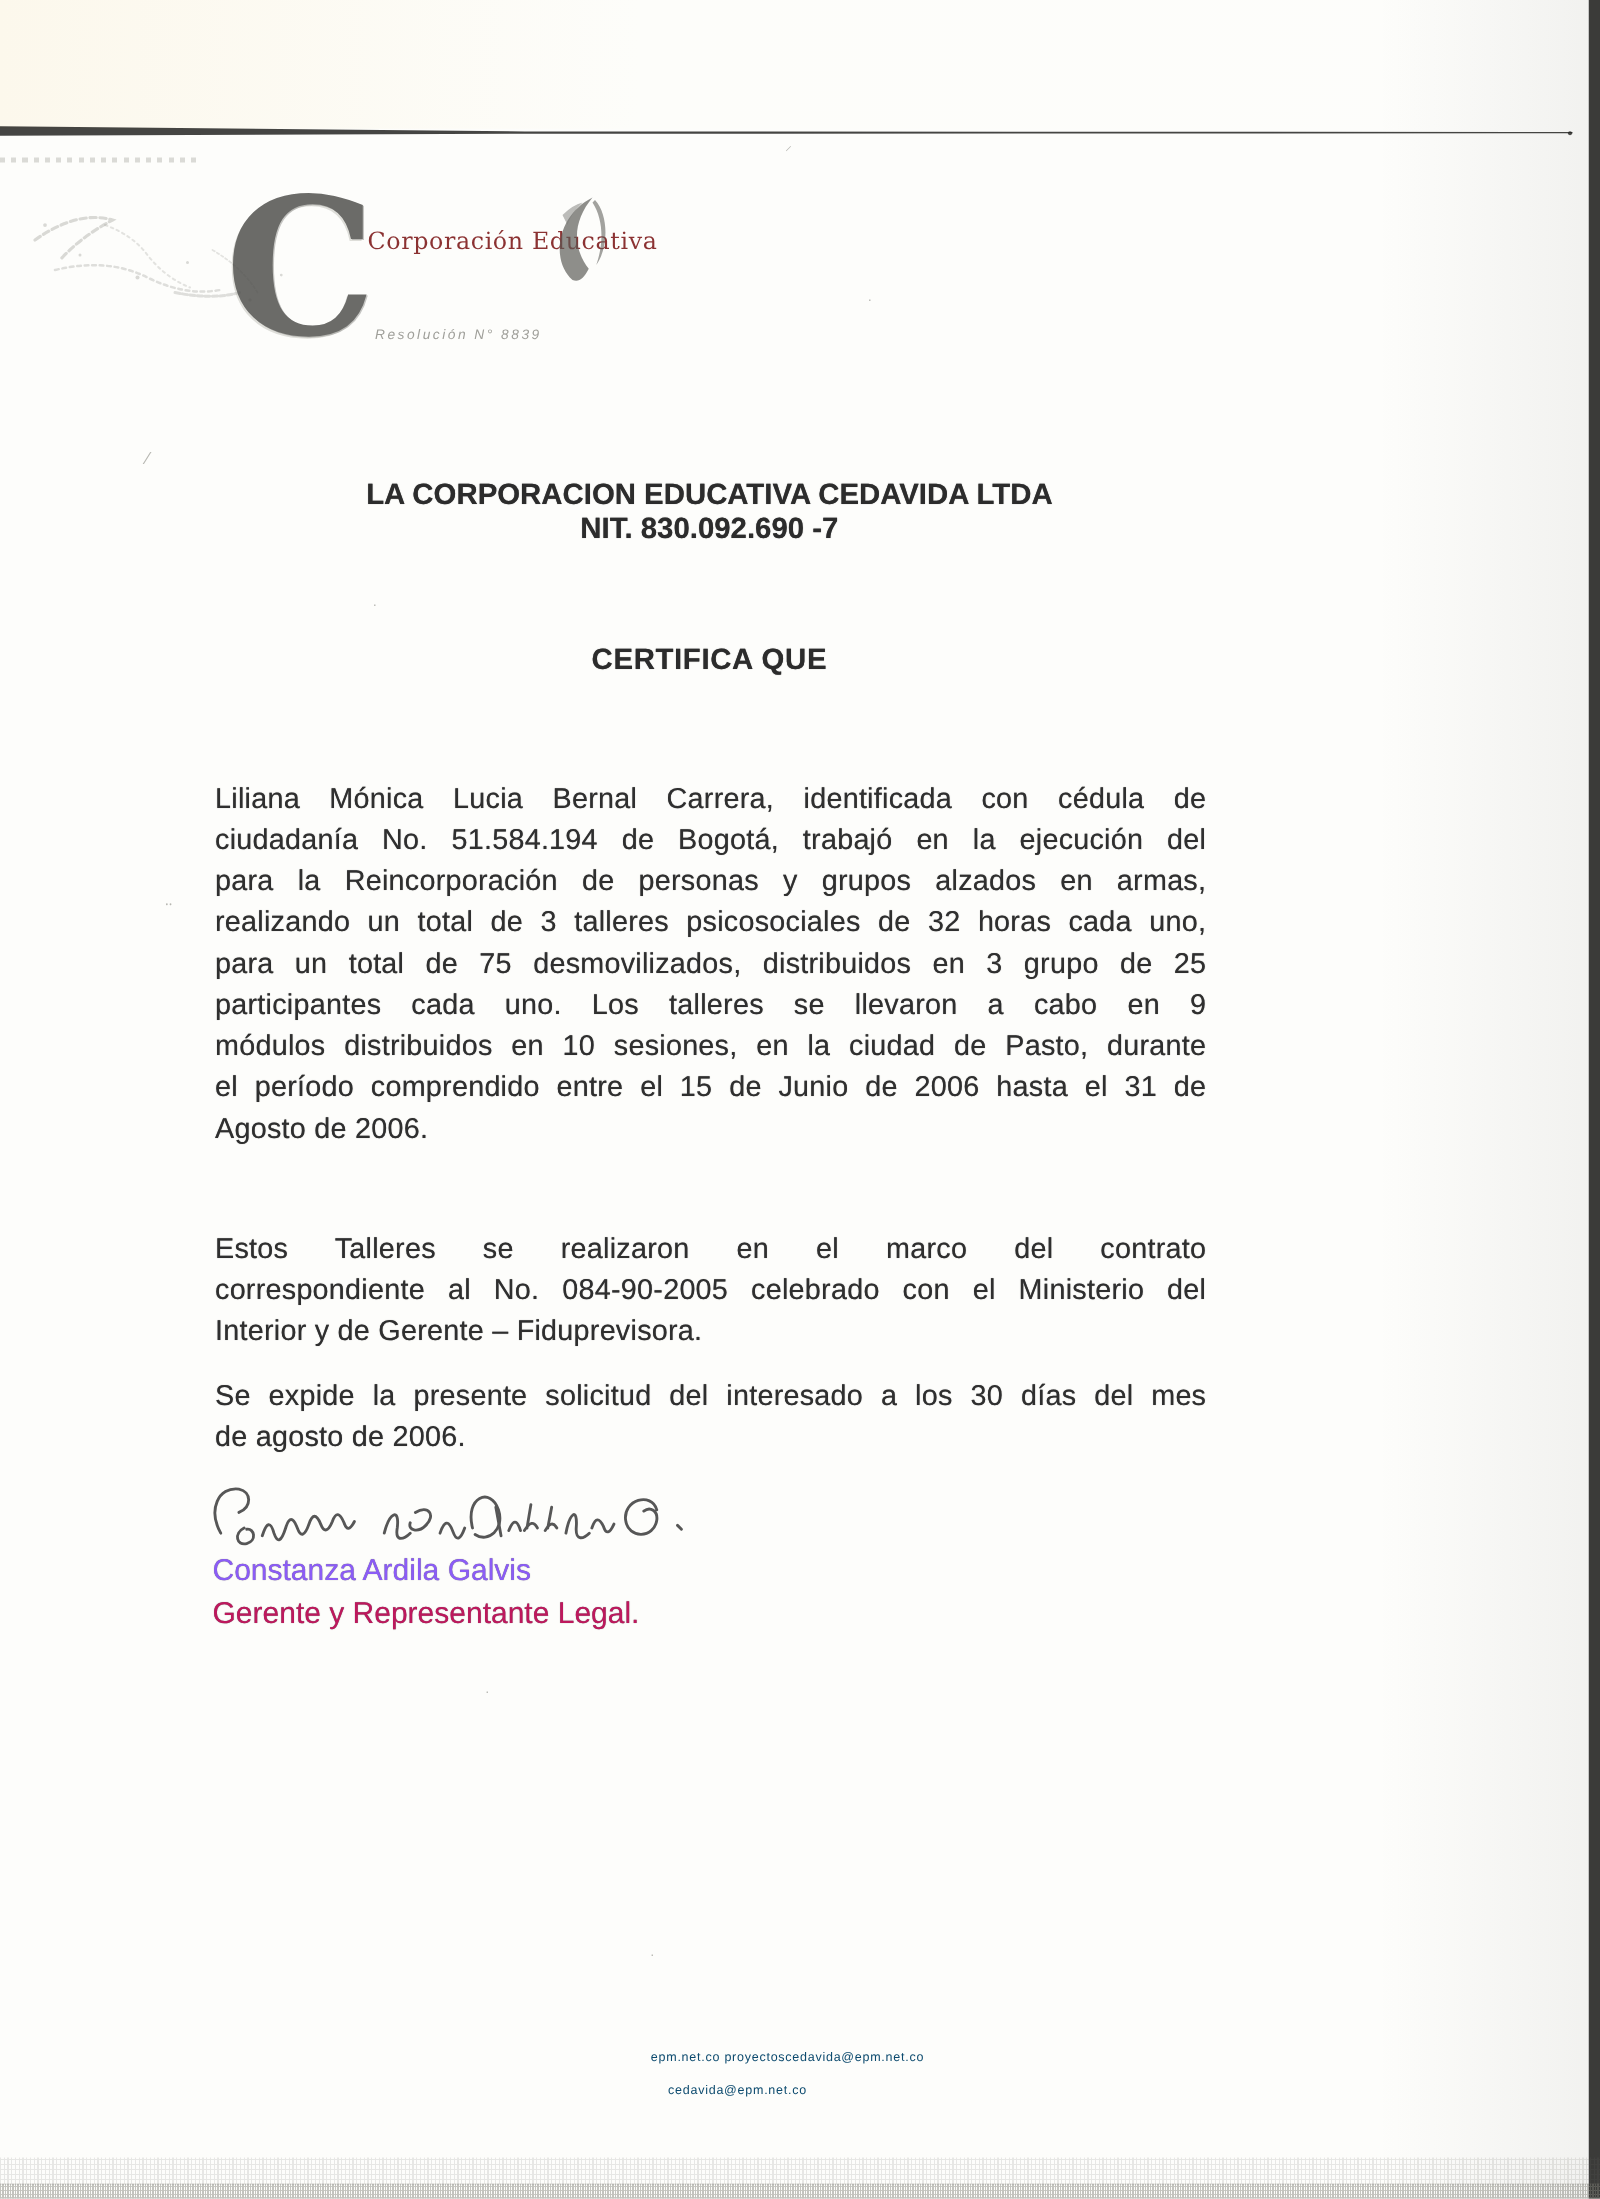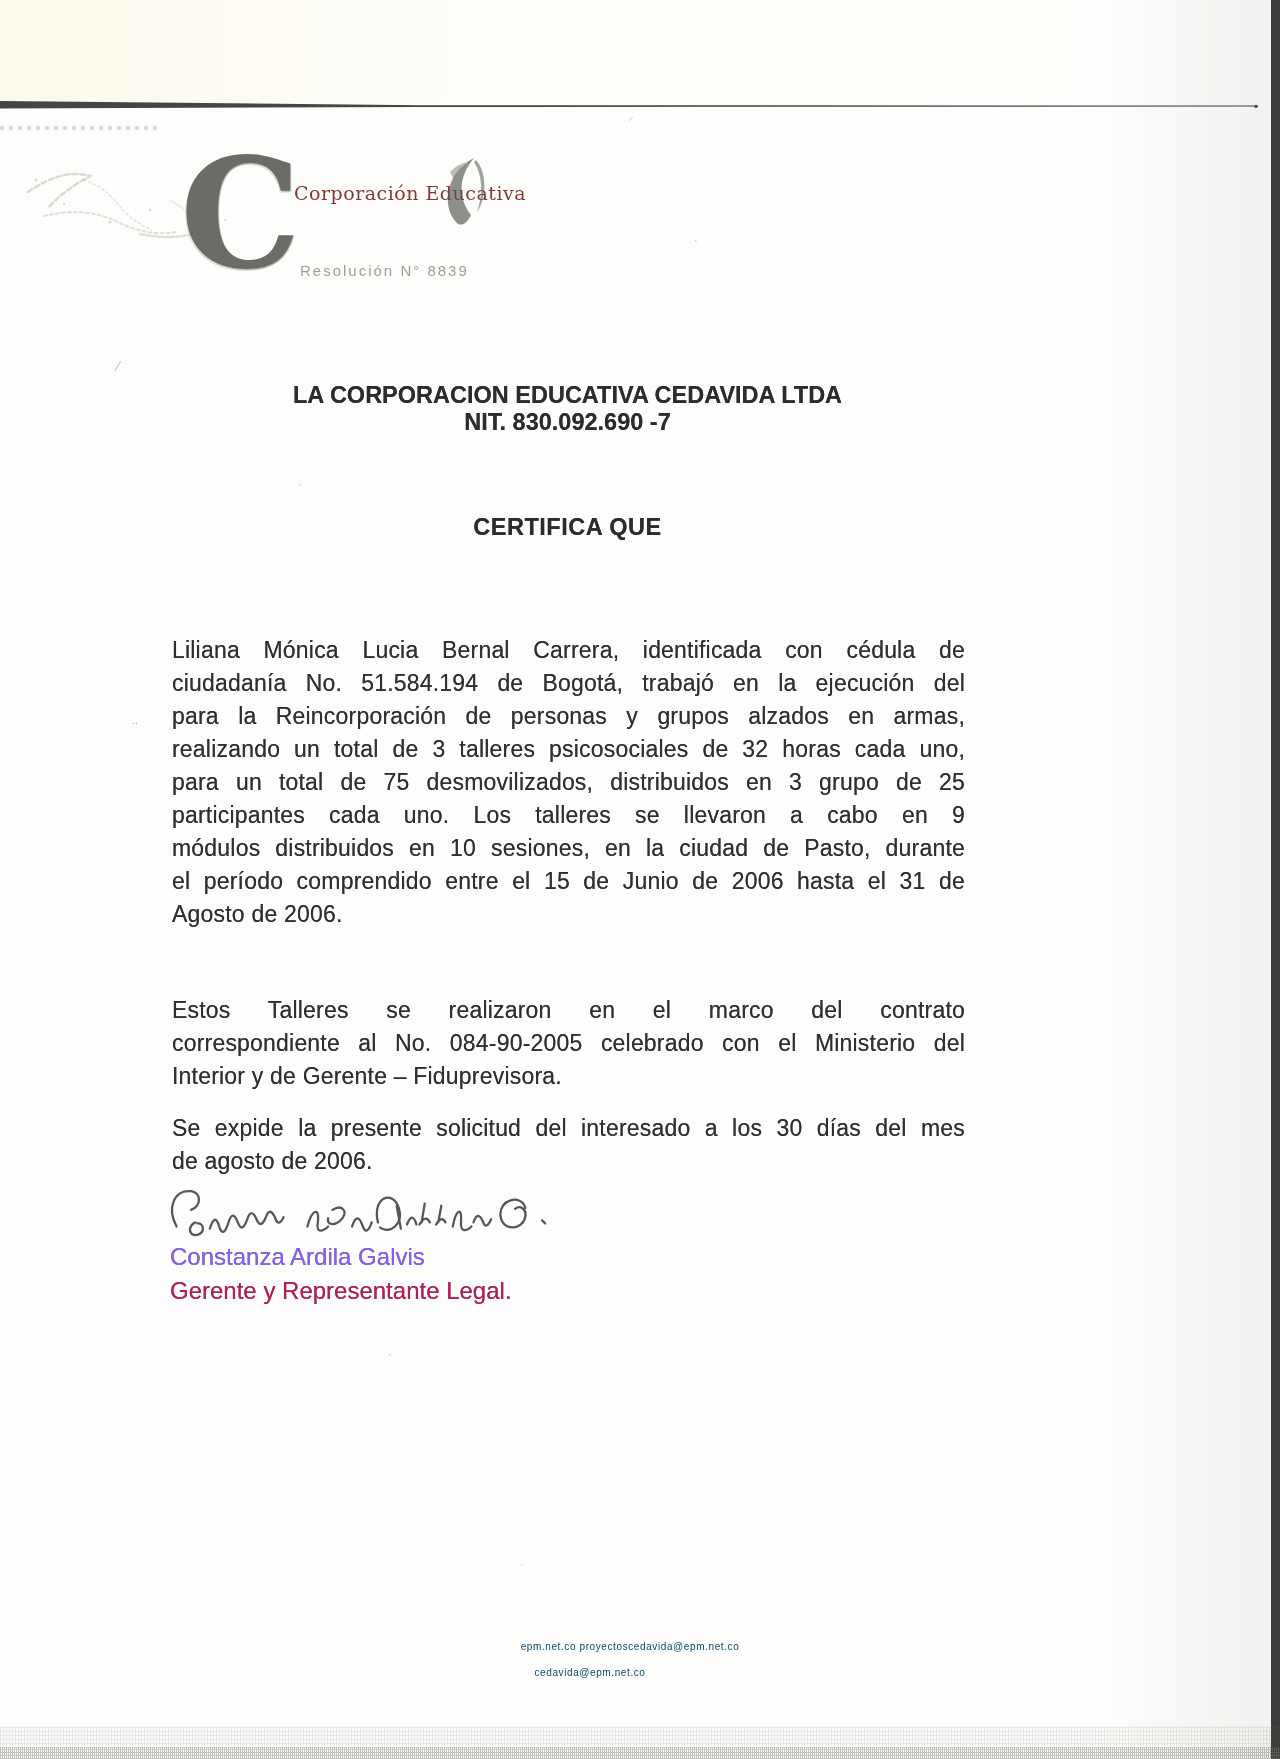--- a/index.html
+++ b/index.html
@@ -42,41 +42,40 @@
     font-weight:bold;font-size:152px;line-height:1;color:#4c4c49;opacity:.82;
     text-shadow:1px 1px 0 rgba(120,120,115,.5), -1px 2px 0 rgba(160,160,150,.4);
   }
   .logo-name{
     position:absolute;left:294px;top:182px;width:200px;
     font-family:"DejaVu Serif","Liberation Serif",serif;
     font-size:19px;color:#7f1d1d;letter-spacing:.5px;white-space:nowrap;opacity:.9;
   }
   .logo-resolution{
     position:absolute;left:300px;top:262px;
-    font-size:15px;color:#8f8f89;letter-spacing:2px;white-space:nowrap;opacity:.85;
+    font-style:italic;font-size:11px;color:#8f8f89;letter-spacing:2px;white-space:nowrap;opacity:.85;
   }
   .logo-bird{position:absolute;left:430px;top:152px;width:58px;height:92px;opacity:.8;}
   .smudge{position:absolute;left:20px;top:150px;width:290px;height:120px;opacity:.8;}
   
   .doc-title{
     position:absolute;left:170px;top:382px;width:795px;text-align:center;
     font-size:23.5px;font-weight:bold;color:#2c2c2c;line-height:27px;
     text-shadow:0 0 .6px rgba(44,44,44,.8);
   }
   .certifica{
     position:absolute;left:170px;top:514px;width:795px;text-align:center;
     font-size:23.5px;font-weight:bold;color:#2c2c2c;
     text-shadow:0 0 .6px rgba(44,44,44,.8);
     letter-spacing:.5px;
   }
   .para{
     position:absolute;left:172px;width:793px;
     font-size:23px;color:#2f2f2f;letter-spacing:.2px;
     text-shadow:0 0 .6px rgba(47,47,47,.75);
-    margin-top:12px;
   }
   .p1{top:622px;}
   .p2{top:982px;}
   .p3{top:1100px;}
   .pline{height:33px;line-height:33px;white-space:nowrap;}
   .pline.just{white-space:normal;text-align:justify;text-align-last:justify;}
   .sig-scribble{position:absolute;left:160px;top:1178px;width:436px;height:68px;}
   .sig-name{
     position:absolute;left:170px;top:1243px;font-size:24px;color:#8b5cf6;
     text-shadow:0 0 .6px rgba(47,47,47,.75);

